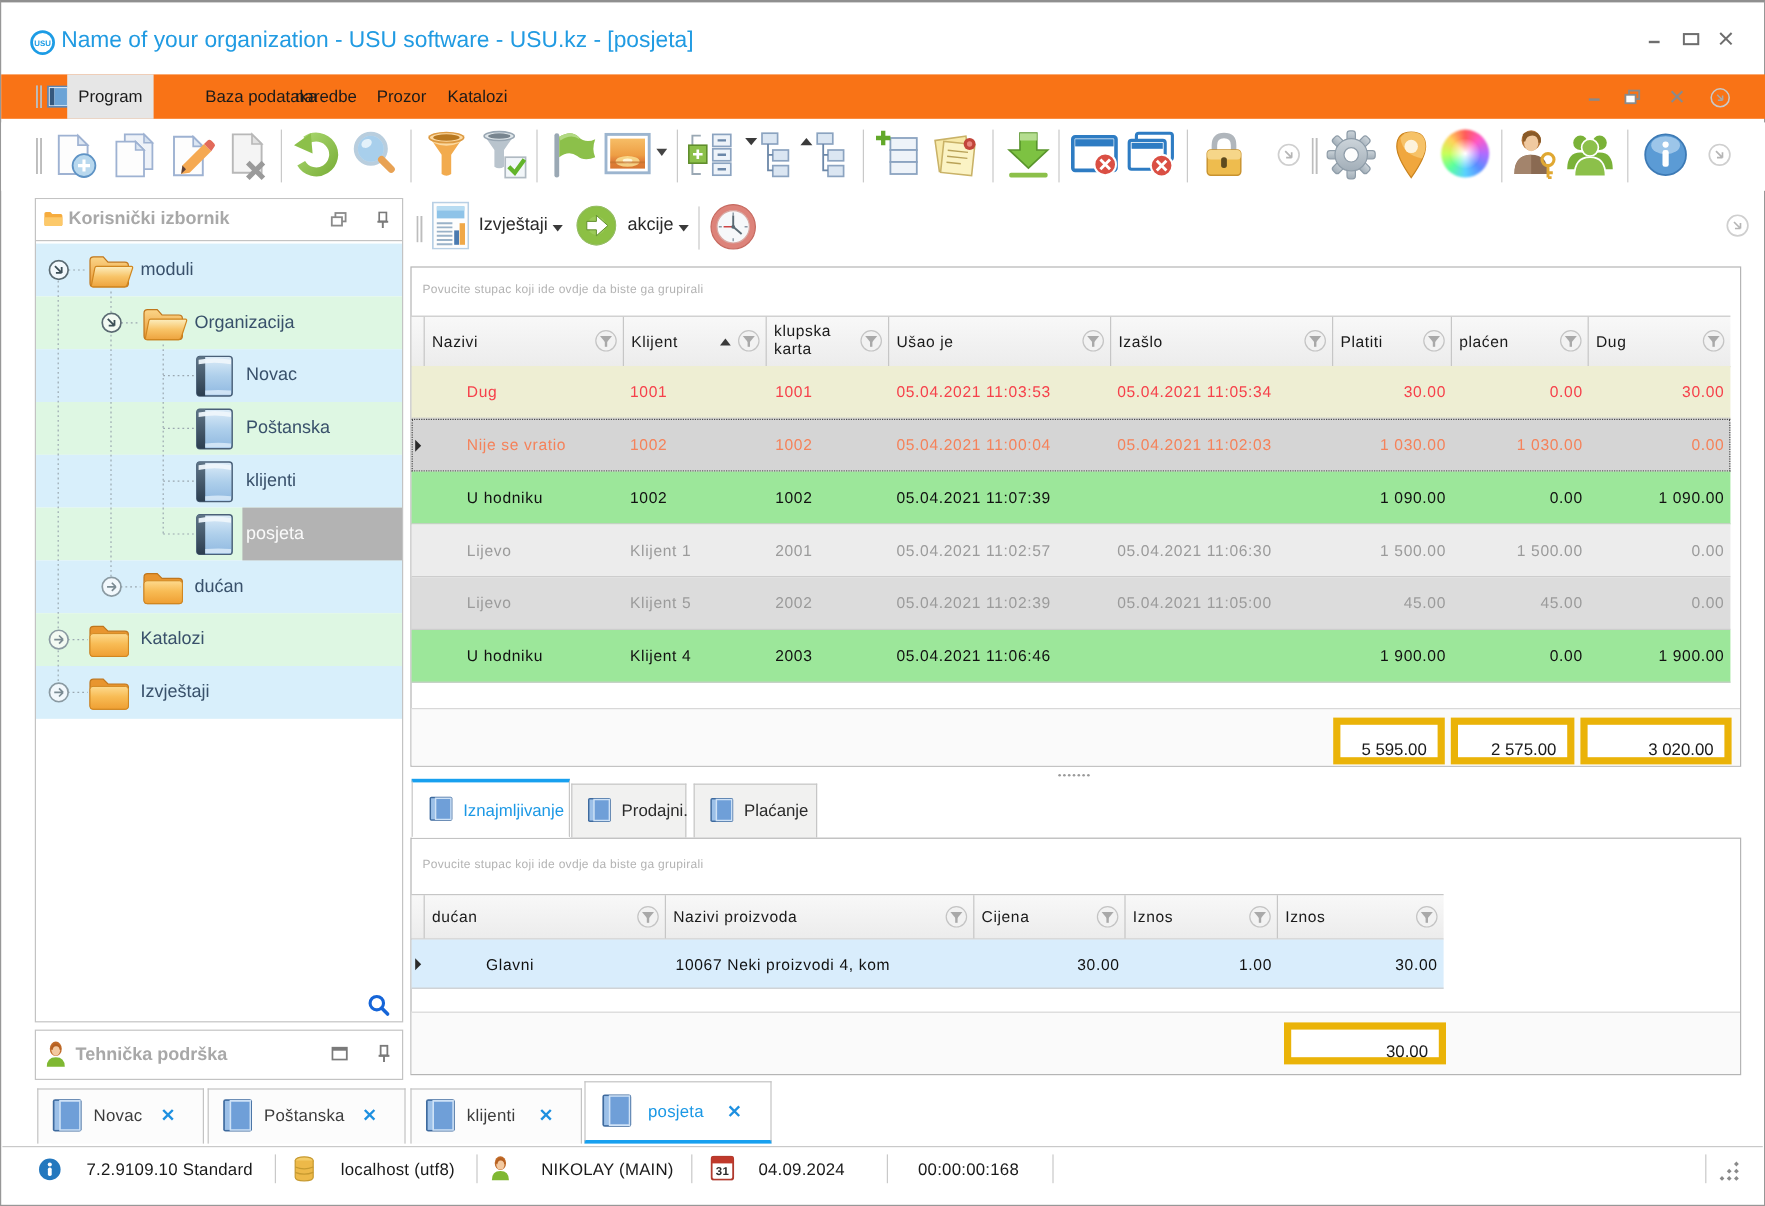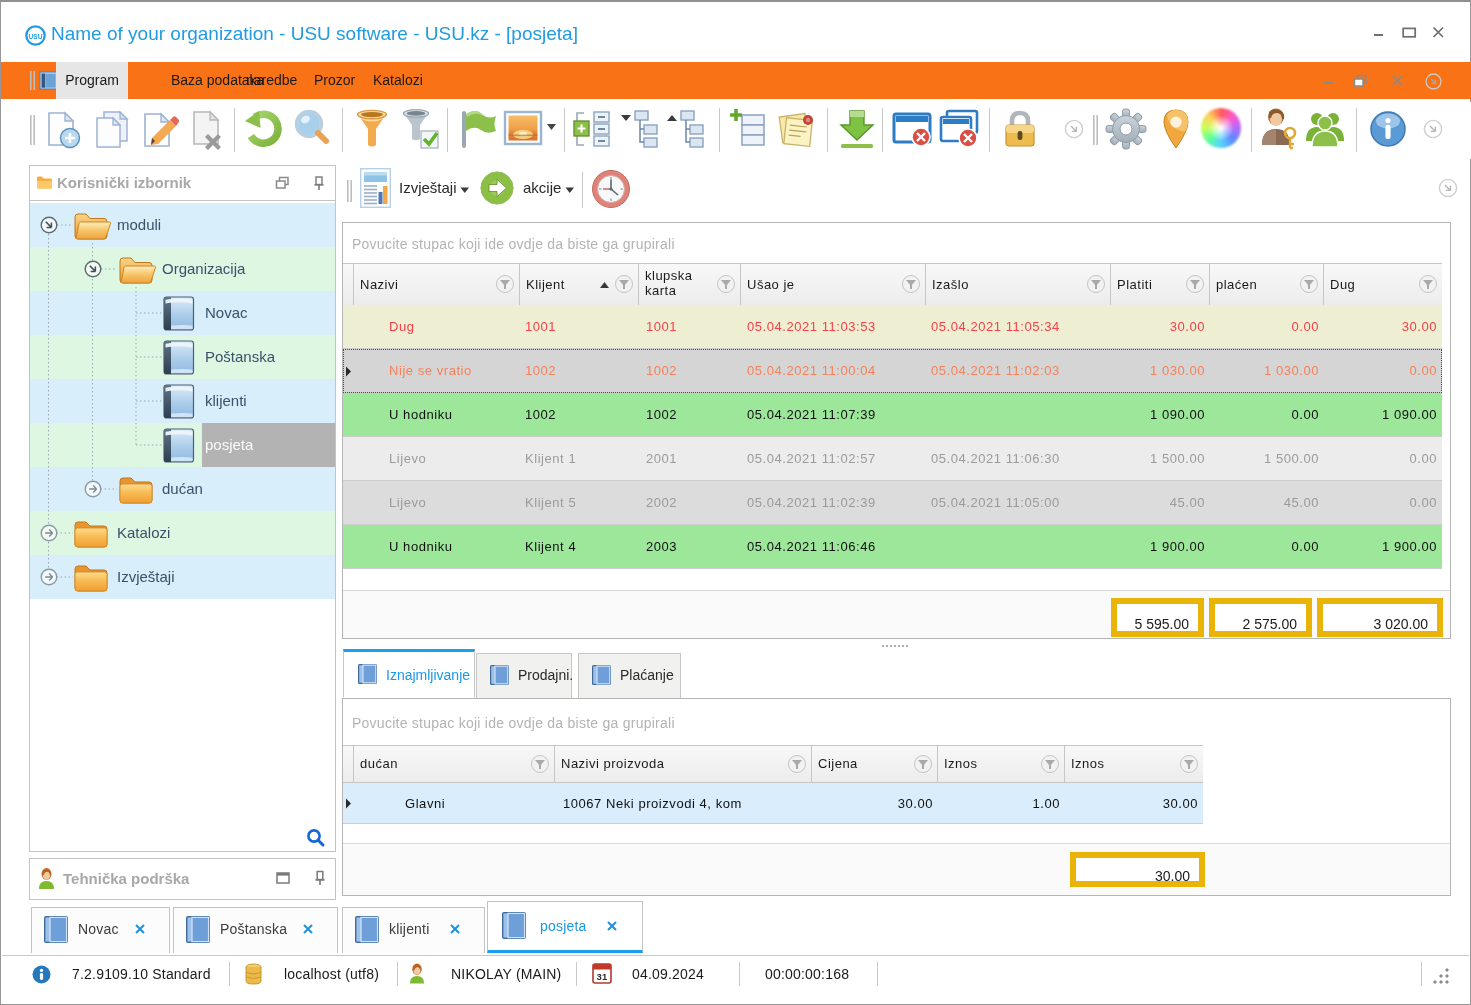--- a/index.html
+++ b/index.html
@@ -24,21 +24,21 @@
 .treerow { position:absolute; left:0; width:305px; height:44px; }
 .rowblue { background:#d8effb; }
 .rowgreen { background:#def7e3; }
 .treelabel { position:absolute; font-size:15px; color:#39516b; top:12px; }
 
 #techpanel { position:absolute; left:28px; top:856px; width:307px; height:42px; background:#fff; border:1px solid #c3c3c3; }
 
 #toolbar2 { position:absolute; left:336px; top:160px; width:1130px; height:58px; background:#fff; }
 #grid1 { position:absolute; left:341px; top:220px; width:1109px; height:417px; background:#fff; border:1px solid #b5b5b5; }
 #grid2 { position:absolute; left:341px; top:696px; width:1109px; height:198px; background:#fff; border:1px solid #b5b5b5; }
-.grouphint { position:absolute; left:9px; font-size:14px; color:#b3b3b3; letter-spacing:0.25px; }
+.grouphint { position:absolute; left:9px; font-size:10px; color:#b3b3b3; letter-spacing:0.25px; }
 .gh-row { position:absolute; height:43px; border-bottom:1px solid #c6c6c6; background:linear-gradient(#f8f8f8,#ececec); }
 .hcell { position:absolute; top:0; height:100%; border-right:1px solid #c6c6c6; font-size:13px; color:#1a1a1a; letter-spacing:0.5px; }
 .hcell span.lbl { position:absolute; left:6px; top:13px; }
 .filtericon { position:absolute; right:5px; top:11px; width:18px; height:18px; border:1px solid #c4c4c4; border-radius:50%; background:#f2f2f2; }
 .filtericon:after { content:""; position:absolute; left:3px; top:4px; width:0; height:0; border-left:5px solid transparent; border-right:5px solid transparent; border-top:6px solid #a9a9a9; }
 .filtericon:before { content:""; position:absolute; left:7px; top:8px; width:2px; height:5px; background:#a9a9a9; }
 .drow { position:absolute; left:0; width:1107px; height:44px; border-bottom:1px solid #cdcdcd; font-size:13px; letter-spacing:0.55px; }
 .dcell { position:absolute; top:14px; }
 .num { text-align:right; }
 .sumbox { position:absolute; height:39px; border:6px solid #eab308; background:#fff; font-size:14px; color:#1a1a1a; }

